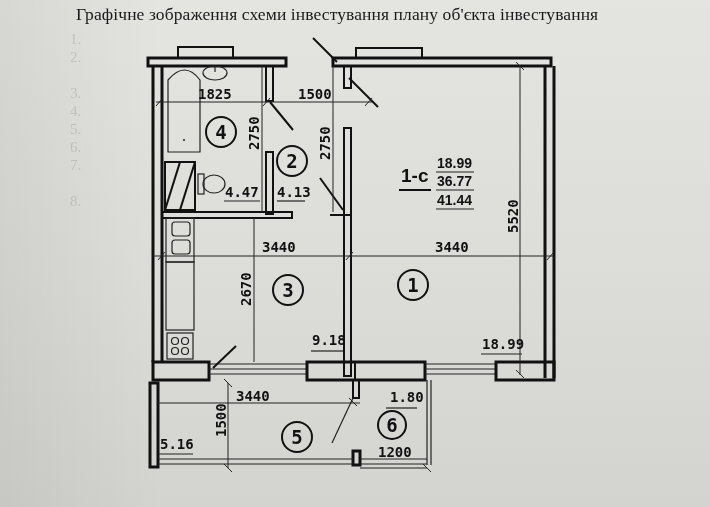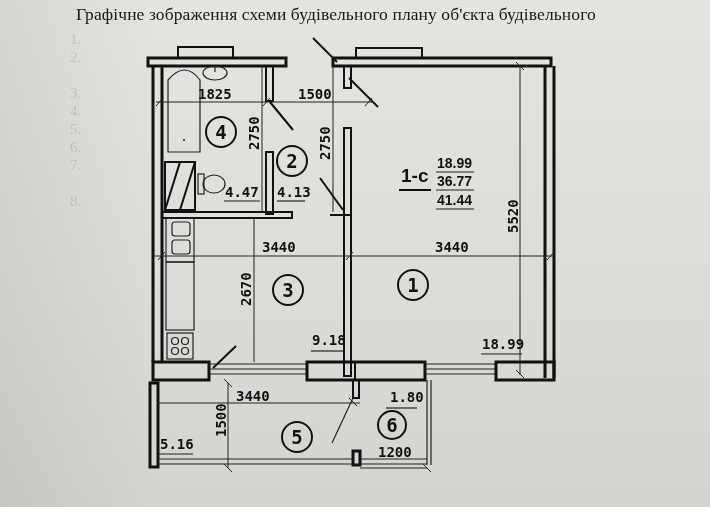--- a/index.html
+++ b/index.html
@@ -34,21 +34,21 @@
   <div>&nbsp;</div>
   <div>3.</div>
   <div>4.</div>
   <div>5.</div>
   <div>6.</div>
   <div>7.</div>
   <div>&nbsp;</div>
   <div>8.</div>
 </div>
 
-<div class="title">Графічне зображення схеми будівельного плану об'єкта будівельного</div>
+<div class="title">Графічне зображення схеми інвестування плану об'єкта інвестування</div>
 
 <svg width="710" height="507" viewBox="0 0 710 507">
 
   <g>
     <rect x="148" y="58" width="138" height="8" class="w"></rect>
     <rect x="178" y="47" width="55" height="11" class="wt"></rect>
   </g>
 
   <g>
     <rect x="333" y="58" width="218" height="8" class="w"></rect>

